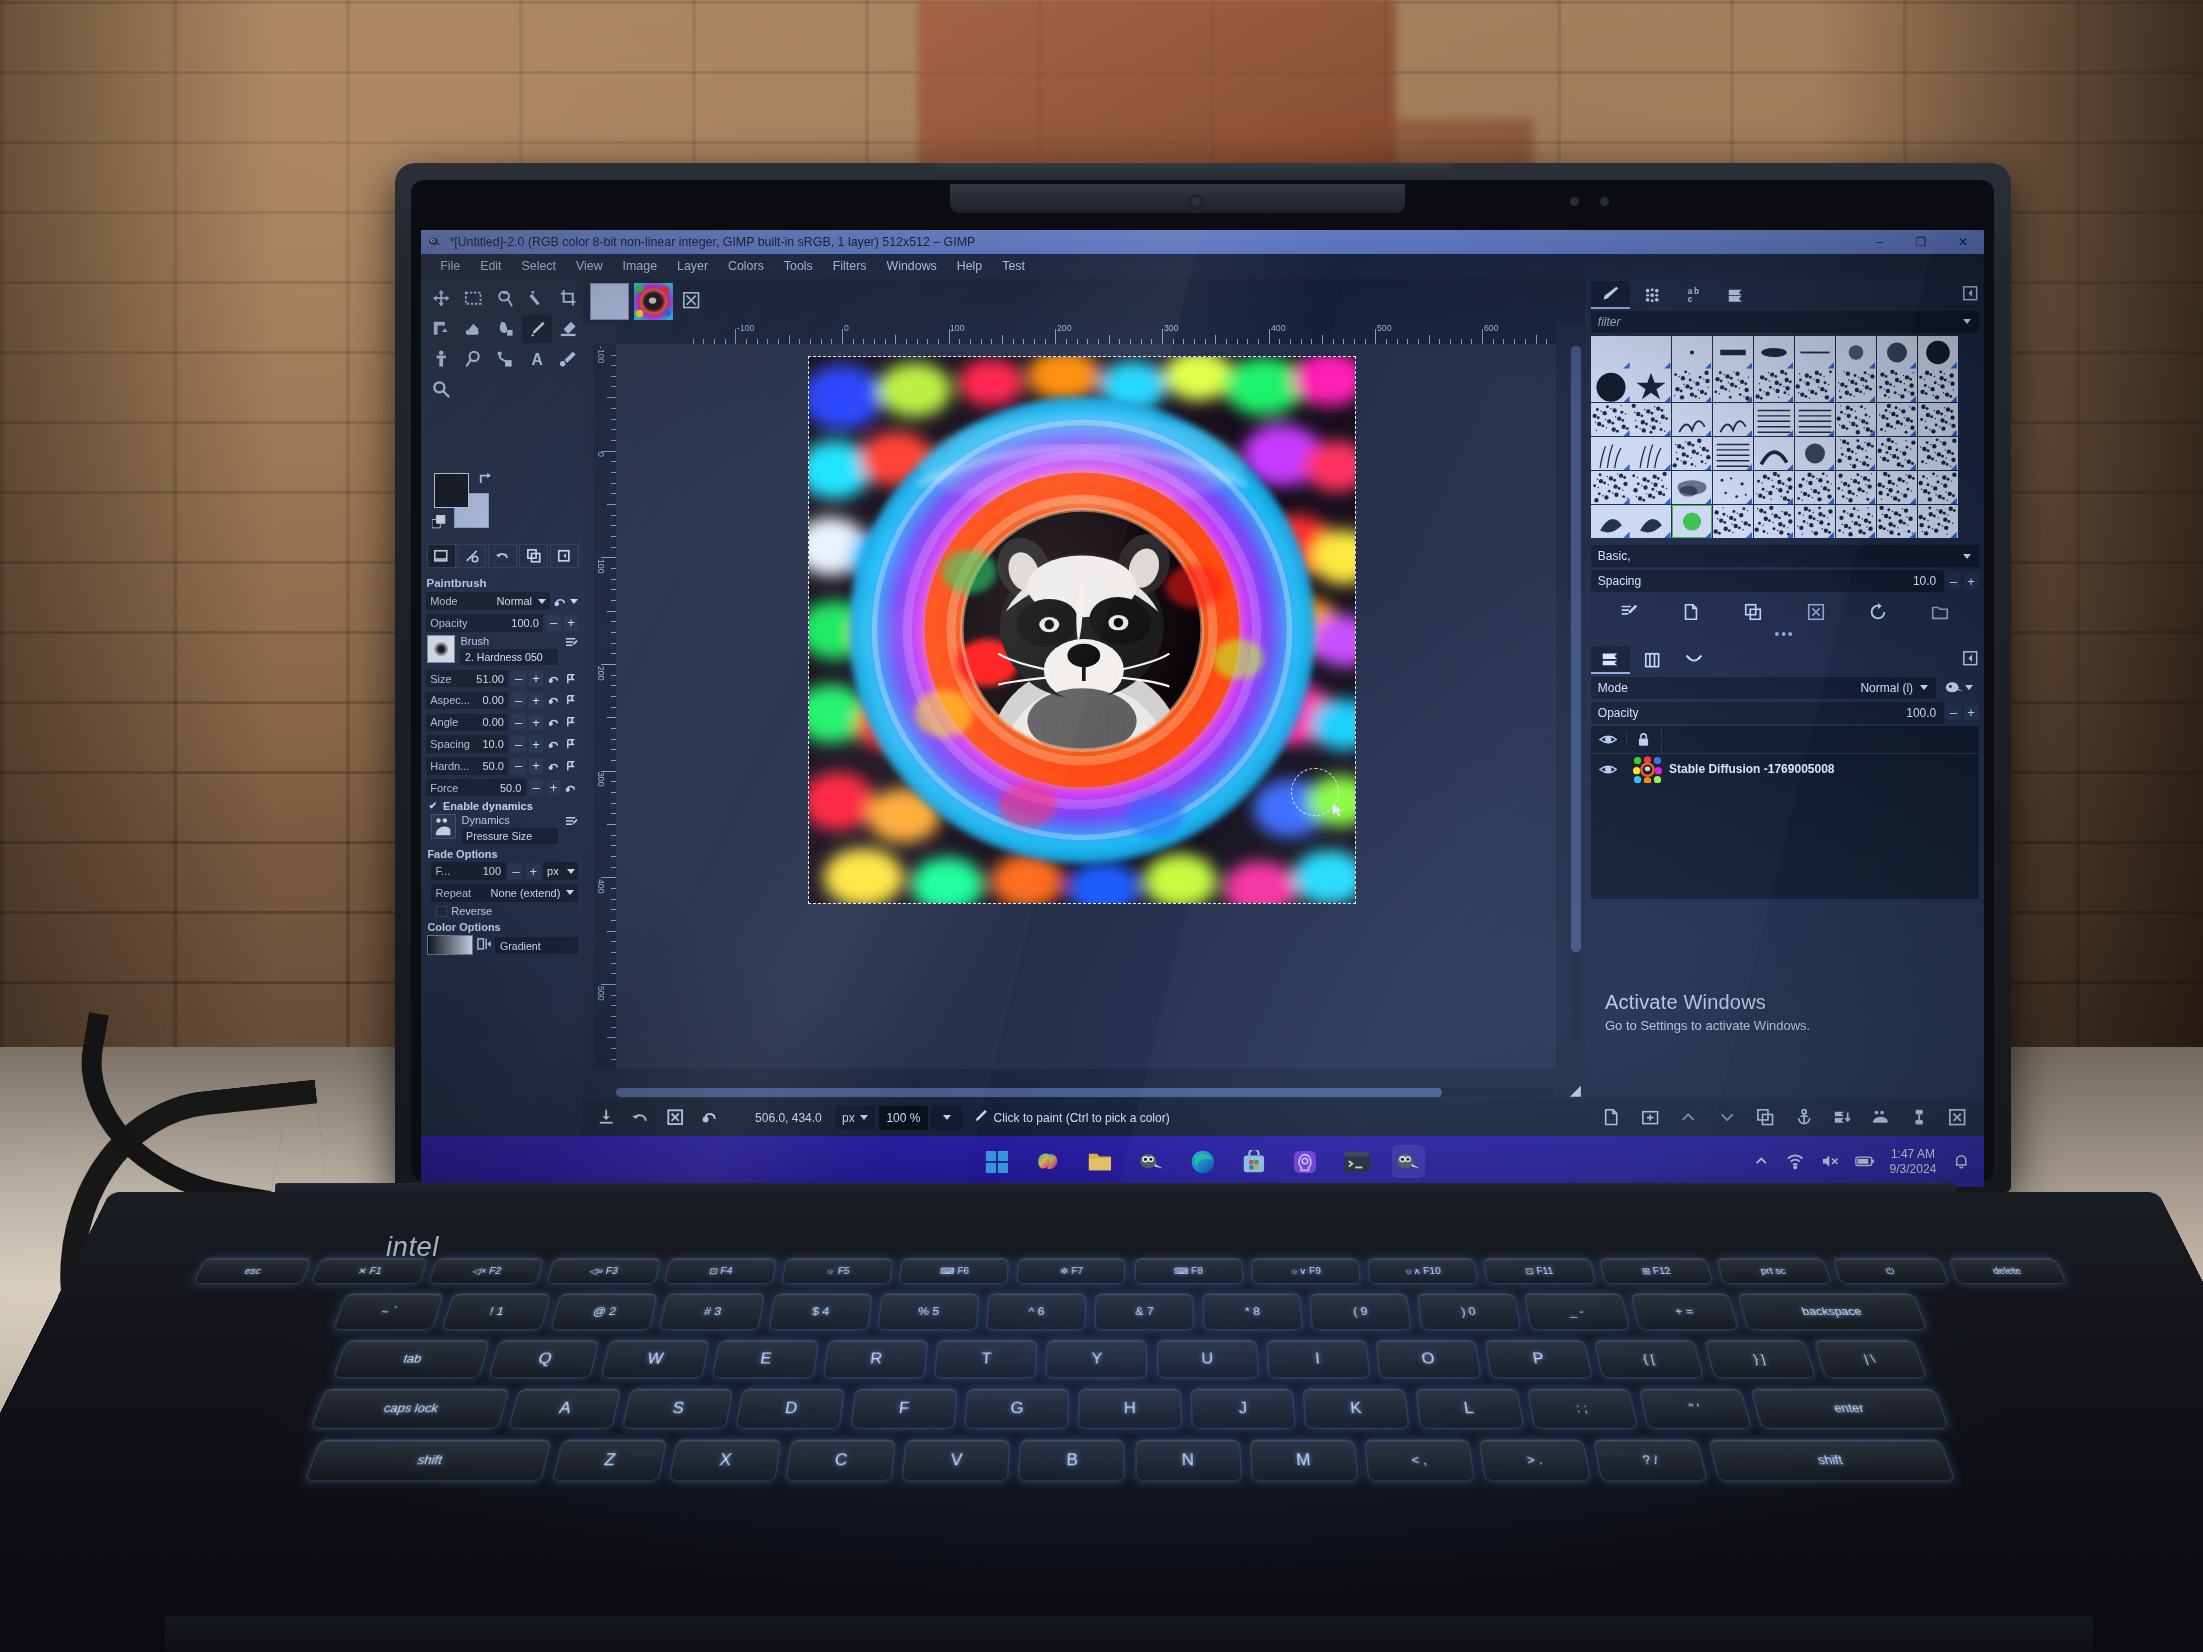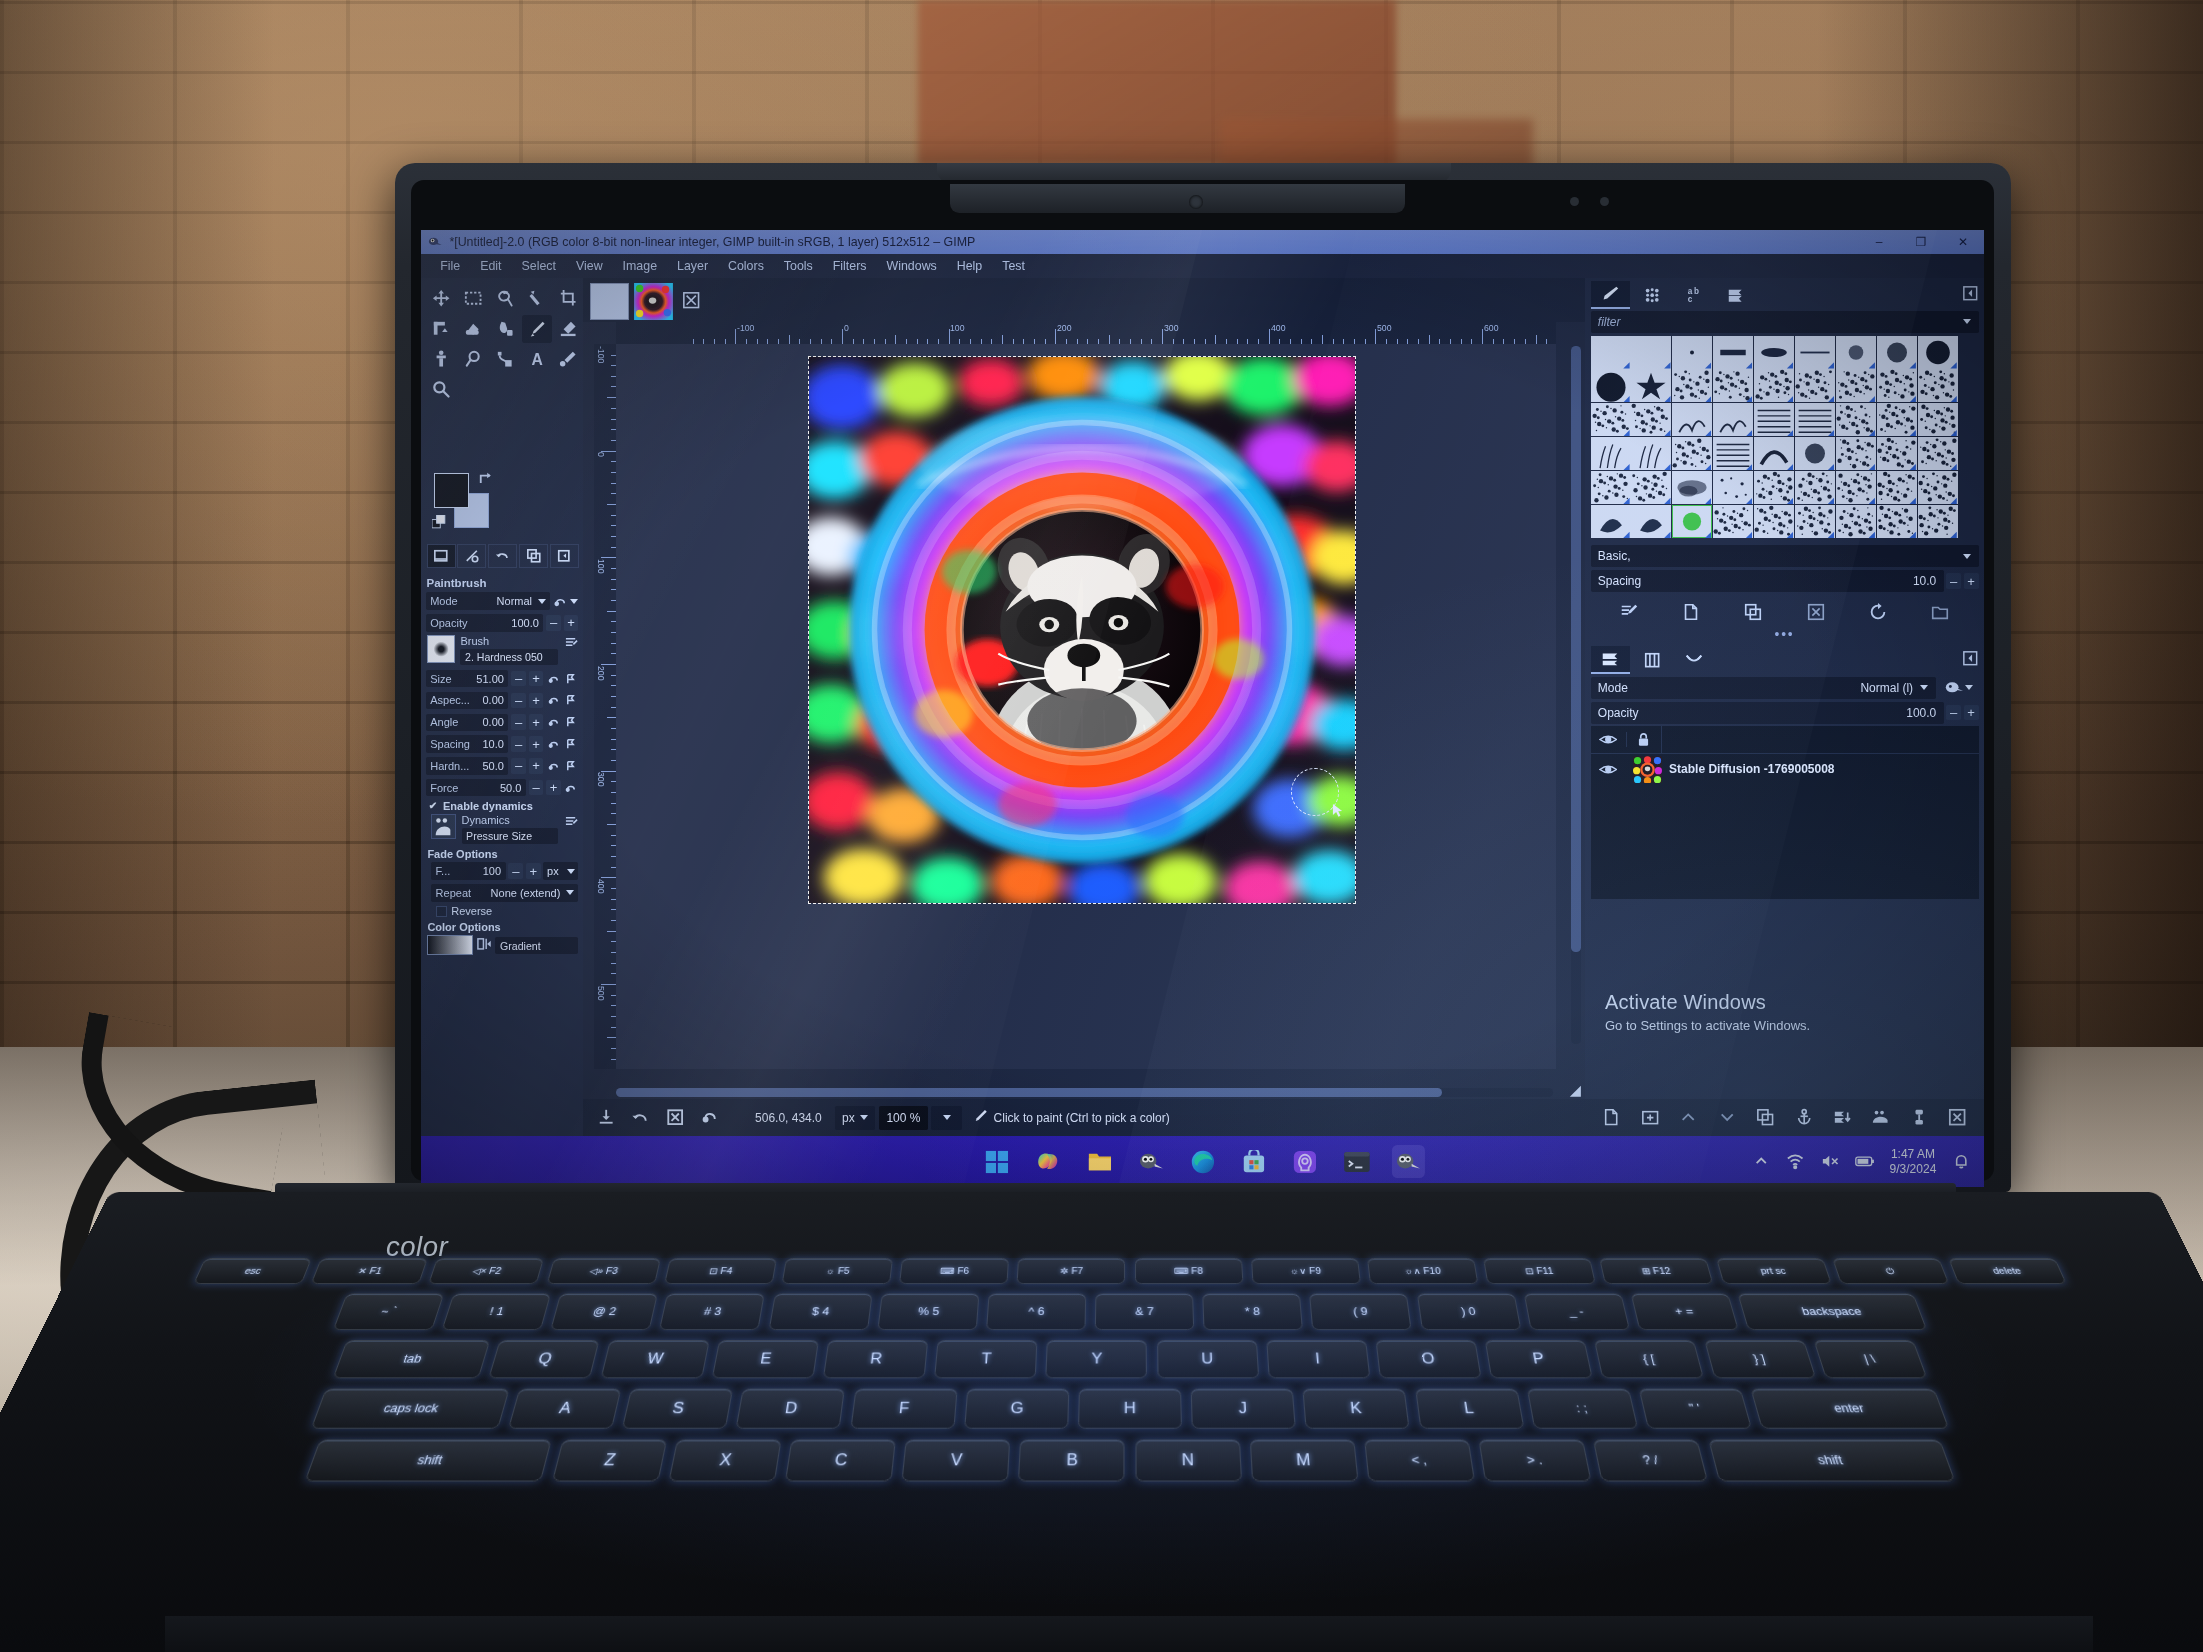--- a/index.html
+++ b/index.html
@@ -2531,21 +2531,21 @@
           </span>
       </div>
     </div>
   </div>
 
   <div id="glass-streak"></div>
   <div id="gloss"></div>
 
   <div class="hinge-bar"></div>
   <div class="base"></div>
-  <div class="intel-logo">color</div>
+  <div class="intel-logo">intel</div>
   <div class="kb" id="kb">
       <div class="krow">
         <div class="key" style="width: 107px; height: 31px; font-size: 10px;">esc</div>
         <div class="key" style="width: 107px; height: 31px; font-size: 10px;">✕ F1</div>
         <div class="key" style="width: 107px; height: 31px; font-size: 10px;">◁× F2</div>
         <div class="key" style="width: 107px; height: 31px; font-size: 10px;">◁» F3</div>
         <div class="key" style="width: 107px; height: 31px; font-size: 10px;">⊡ F4</div>
         <div class="key" style="width: 107px; height: 31px; font-size: 10px;">☼ F5</div>
         <div class="key" style="width: 107px; height: 31px; font-size: 10px;">⌨ F6</div>
         <div class="key" style="width: 107px; height: 31px; font-size: 10px;">✲ F7</div>

